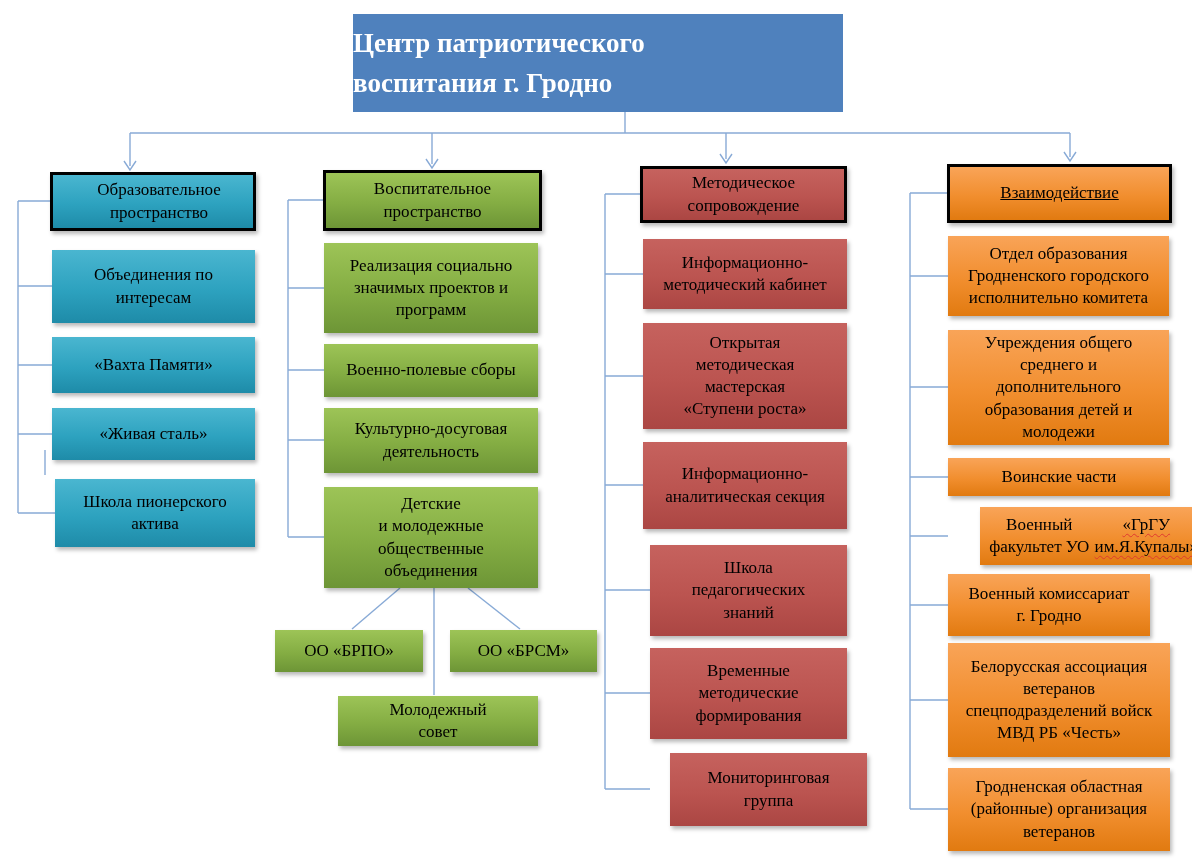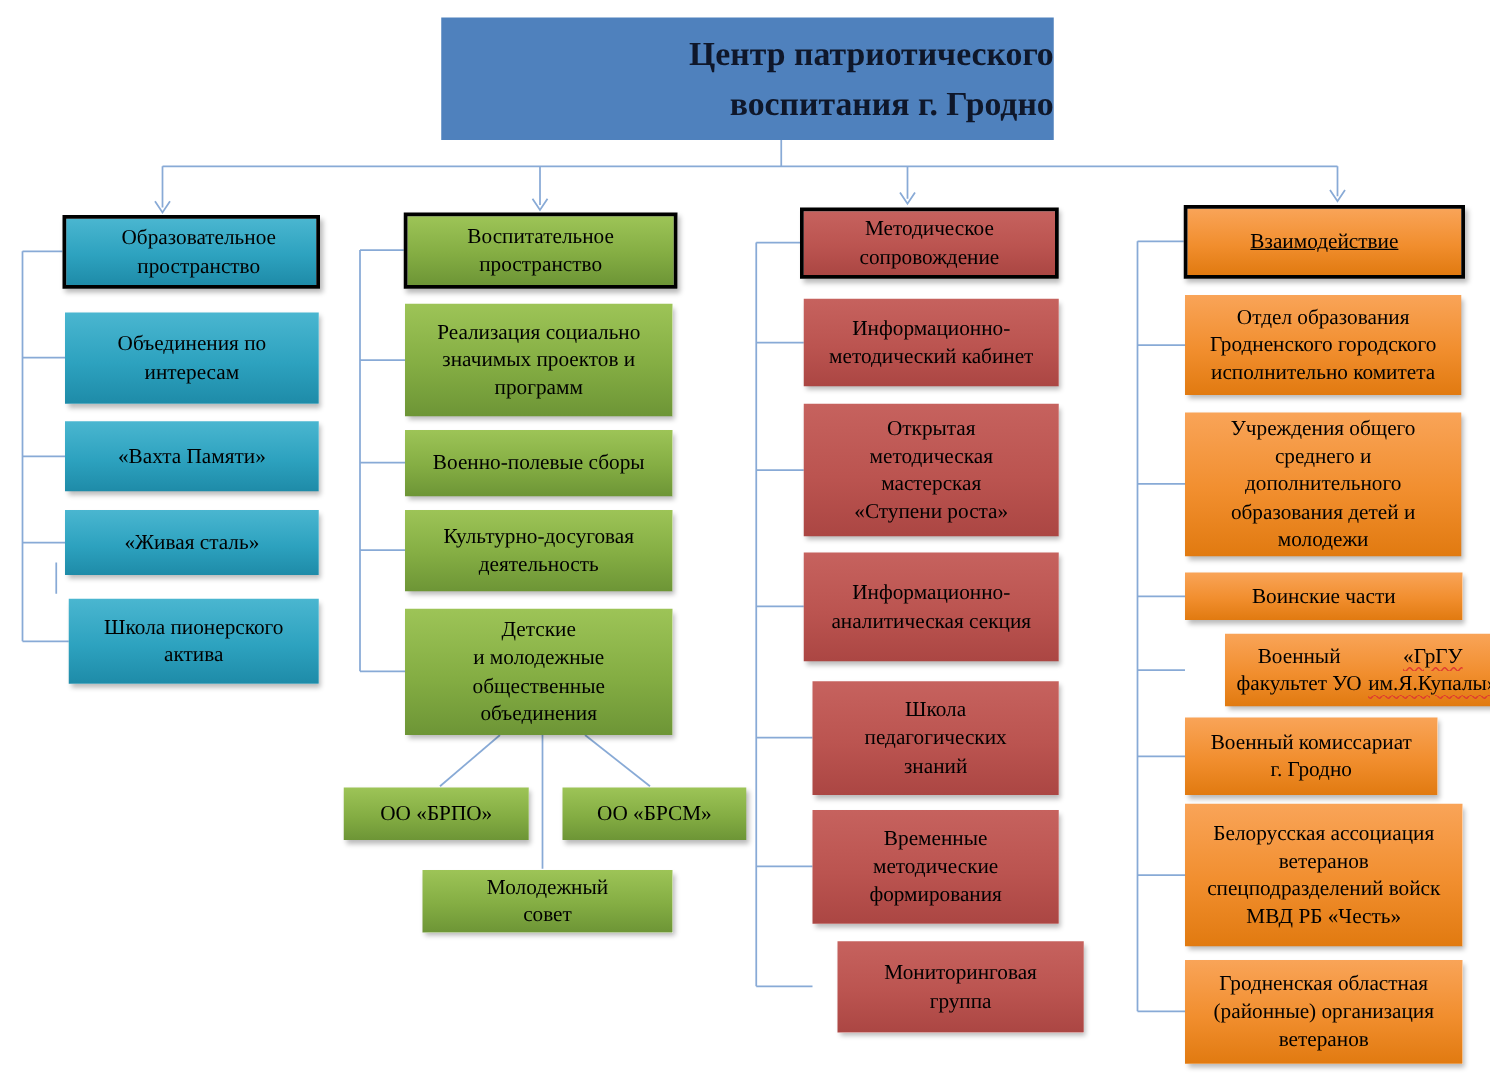--- a/index.html
+++ b/index.html
@@ -3,22 +3,22 @@
 <meta charset="utf-8">
 <style>
   html,body { margin:0; padding:0; background:#ffffff; }
   .canvas {
     position:relative; width:1192px; height:867px; background:#ffffff;
     font-family:"Liberation Serif", serif; overflow:hidden;
   }
   svg.connectors { position:absolute; left:0; top:0; z-index:0; }
   .title-box {
     position:absolute; left:353px; top:14px; width:490px; height:98px;
-    background:#4F81BD; color:#0f172a; z-index:1;
-    display:flex; flex-direction:column; align-items:flex-end; justify-content:center;
+    background:#4F81BD; color:#ffffff; z-index:1;
+    display:flex; flex-direction:column; align-items:flex-start; justify-content:center;
     font-weight:bold; font-size:27px; line-height:40px; text-align:center;
   }
   .node {
     position:absolute; z-index:1; box-sizing:border-box;
     display:flex; align-items:center; justify-content:center;
     text-align:center; white-space:pre-line;
     font-size:17px; line-height:1.3; color:#000000; padding:2px 4px;
     box-shadow: 2px 3px 4px rgba(0,0,0,0.28);
   }
   .node.hdr { border:3px solid #000000; }

